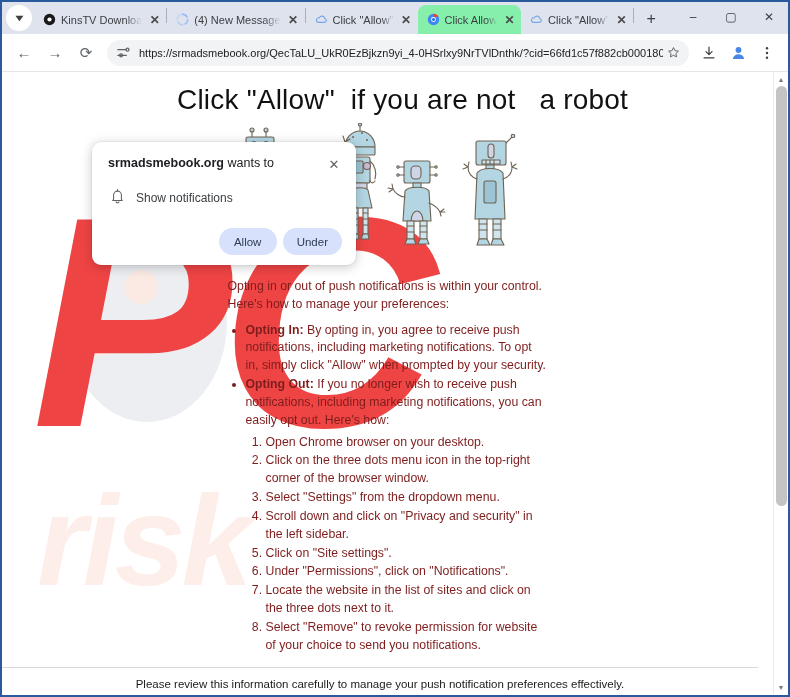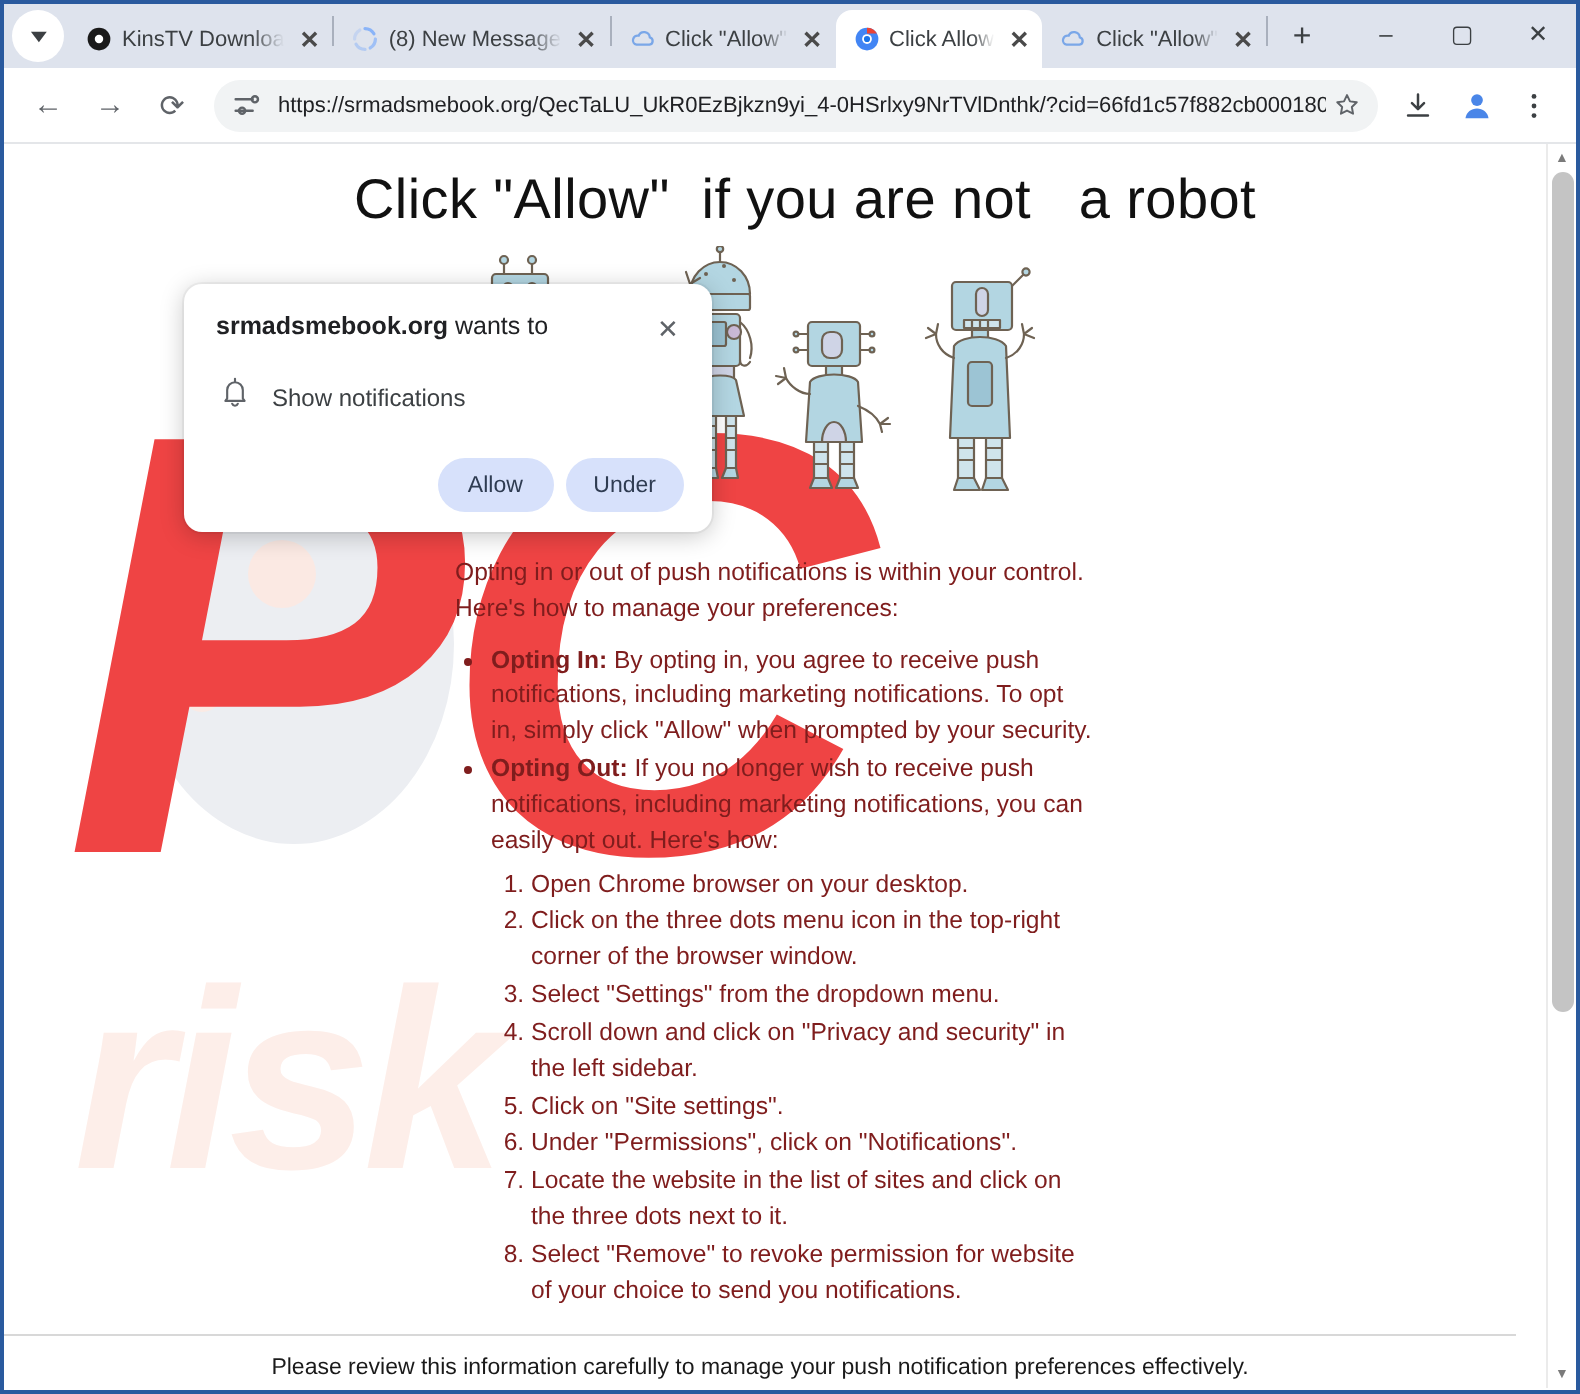--- a/index.html
+++ b/index.html
@@ -48,21 +48,21 @@
     align-items: center;
     gap: 5px;
     padding: 0 4px 0 9px;
     font-size: 11px;
     color: #3c4043;
     border-radius: 8px 8px 0 0;
     flex: none;
     max-width: 150px;
   }
   .tab.inactive { background: transparent; }
-  .tab.active { background: #ffffff; }
+  .tab.active { background: #86efac; }
   .tab-sep {
     width: 1px; height: 15px;
     background: #a9b0bd;
     align-self: center;
     margin-bottom: 6px;
     flex: none;
   }
   .tab-favicon {
     width: 13px; height: 13px; flex: none;
     display: flex; align-items: center; justify-content: center;
@@ -374,21 +374,21 @@
 
     <div class="tab inactive">
       <span class="tab-favicon">
         <svg width="13" height="13" viewBox="0 0 16 16" fill="none" stroke="#8ab4f8" stroke-width="2" stroke-linecap="round">
           <path d="M8 1.6 A6.4 6.4 0 0 1 13.5 4.8"></path>
           <path d="M14.4 8 A6.4 6.4 0 0 1 11.2 13.5" opacity=".75"></path>
           <path d="M8 14.4 A6.4 6.4 0 0 1 2.5 11.2" opacity=".5"></path>
           <path d="M1.6 8 A6.4 6.4 0 0 1 4.8 2.5" opacity=".3"></path>
         </svg>
       </span>
-      <span class="tab-title">(8) New Message</span>
+      <span class="tab-title">(4) New Message</span>
       <span class="tab-close">✕</span>
     </div>
     <div class="tab-sep"></div>
 
     <div class="tab inactive">
       <span class="tab-favicon">
         <svg width="13" height="13" viewBox="0 0 16 16" fill="none" stroke="#7aa7e8" stroke-width="1.4">
           <path d="M4 11.5h8a2.3 2.3 0 0 0 .2-4.5A3.6 3.6 0 0 0 5.3 6 2.7 2.7 0 0 0 4 11.5z"></path>
         </svg>
       </span>

